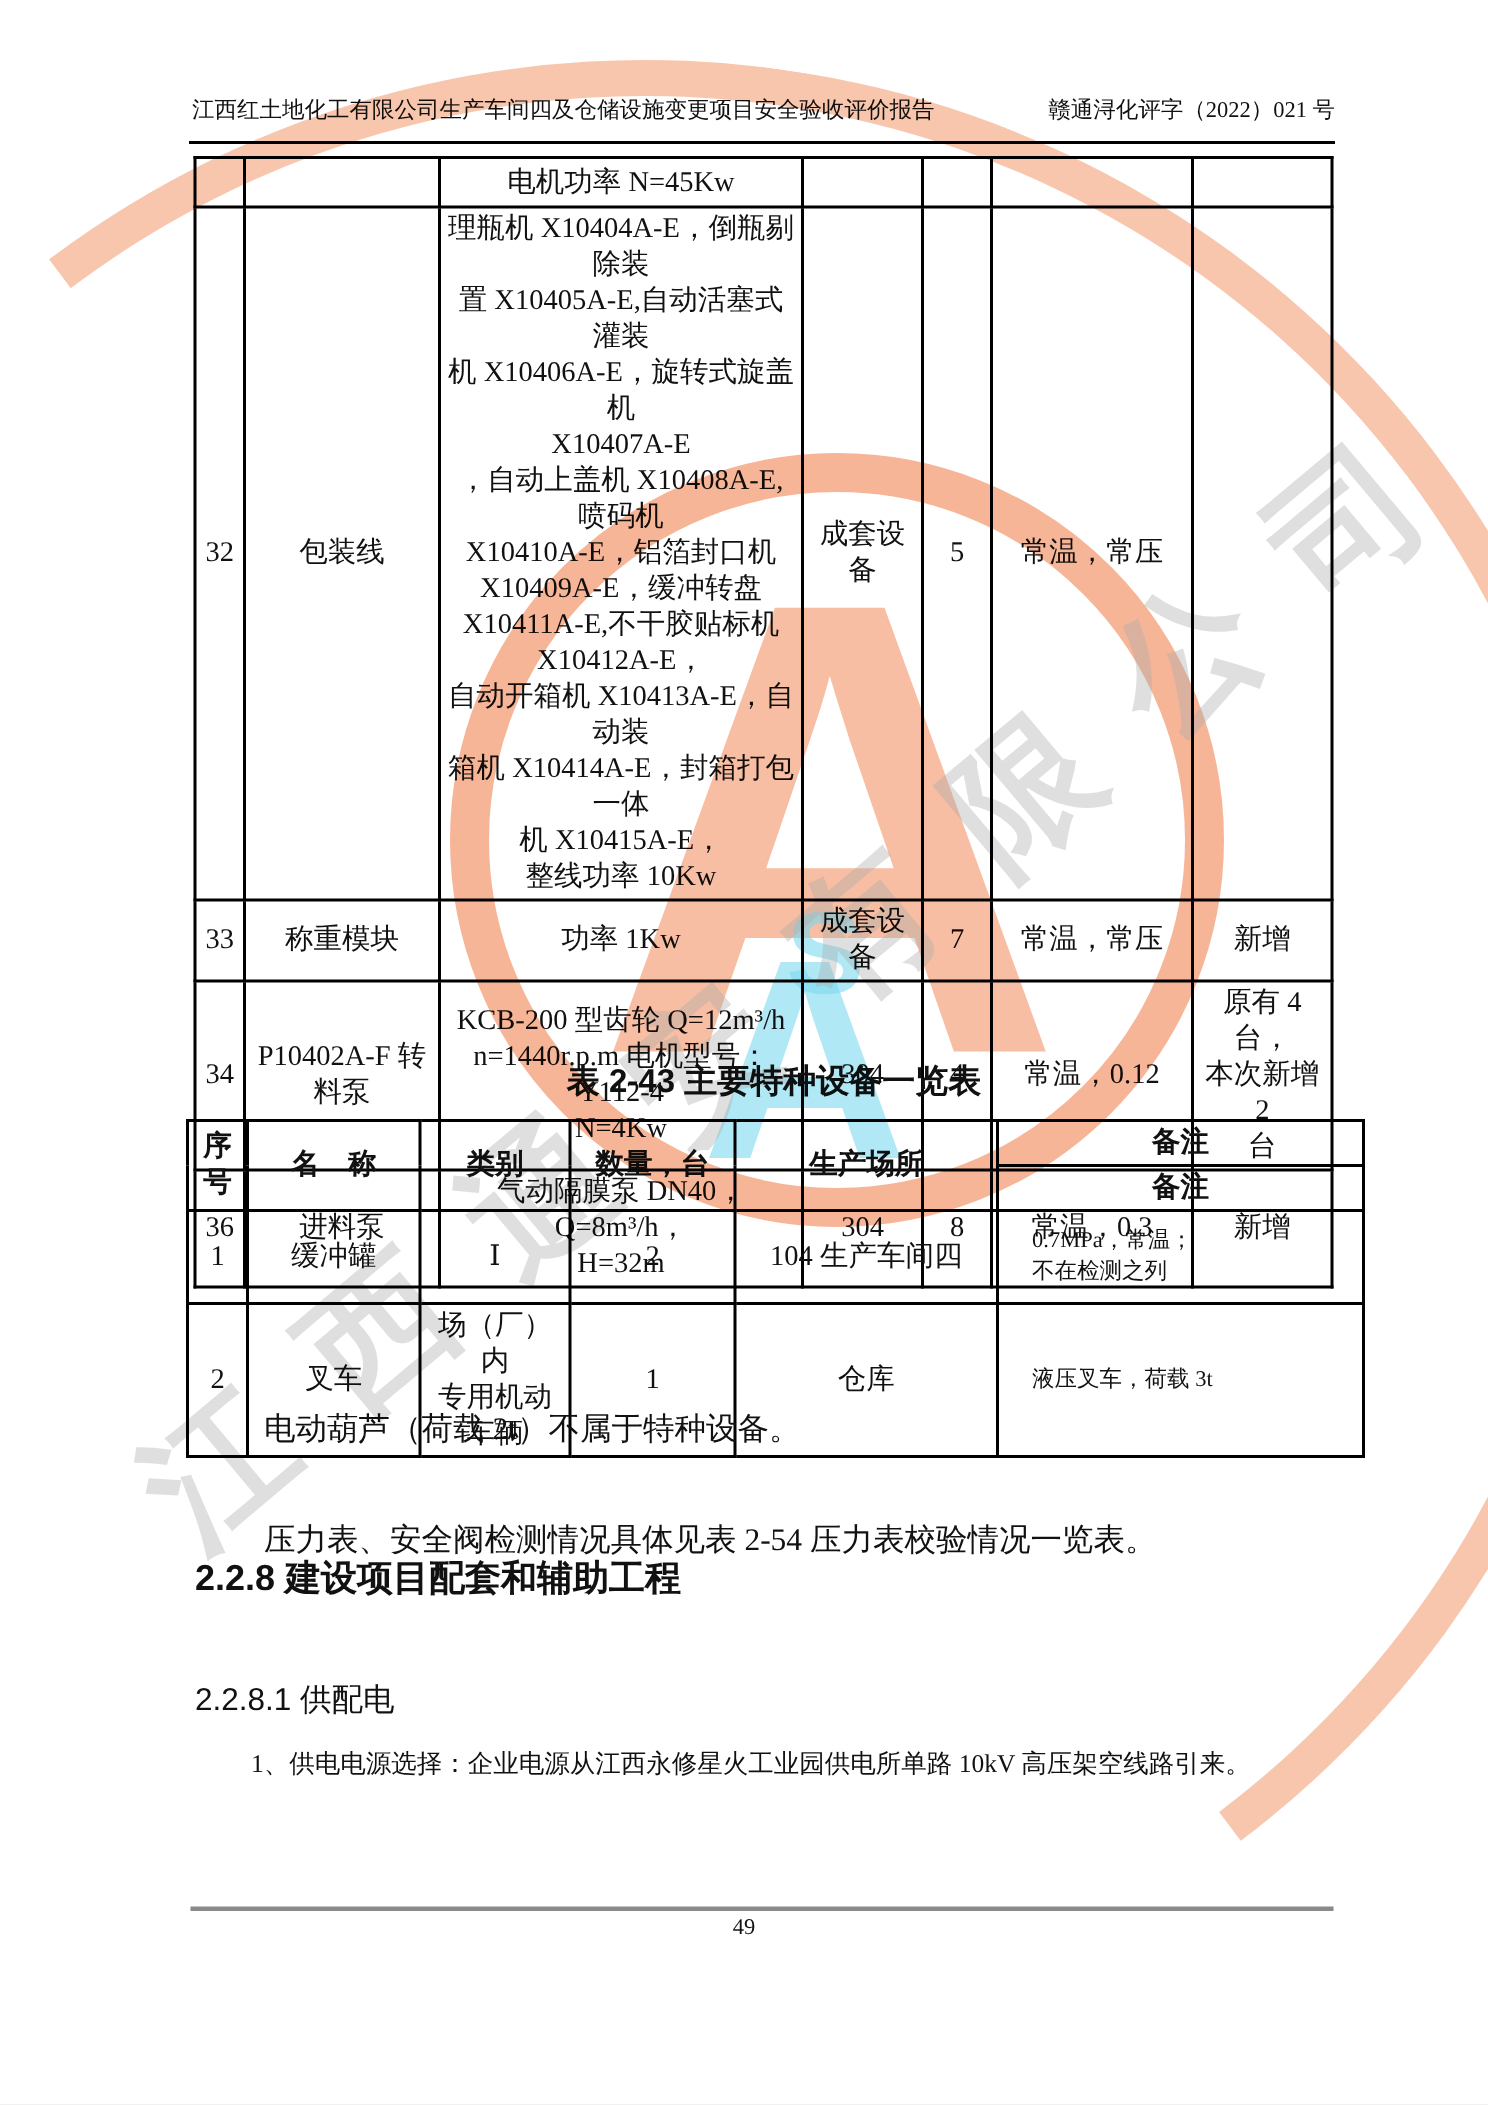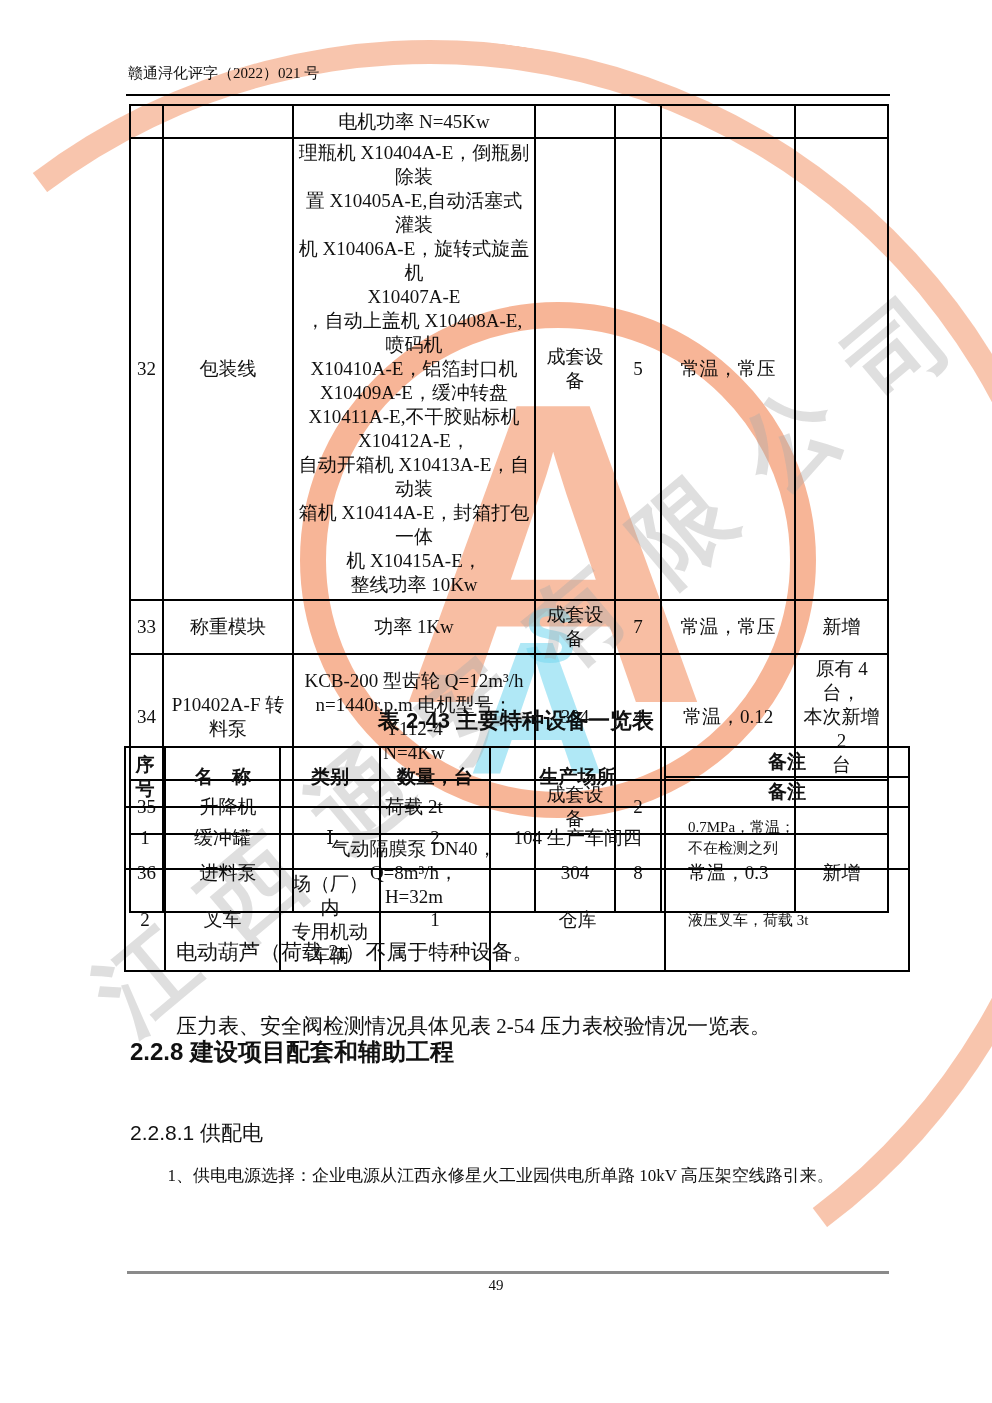--- a/index.html
+++ b/index.html
@@ -66,20 +66,21 @@
     font-size:96px; line-height:96px; letter-spacing:44px;
     color:rgba(171,171,171,0.38); white-space:nowrap; }
 </style>
 </head>
 <body>
 
 <div class="page">
   <div class="content">
 
     <div class="hdr">
+      <span>江西红土地化工有限公司生产车间四及仓储设施变更项目安全验收评价报告</span>
       <span>赣通浔化评字（2022）021 号</span>
     </div>
     <div class="hdr-line"></div>
 
     <table class="t1">
       <colgroup>
         <col style="width:33px">
           <col style="width:130px">
           <col style="width:242px">
         <col style="width:80px">
@@ -132,29 +133,20 @@
         <td>P10402A-F 转料泵</td>
         <td>KCB-200 型齿轮  Q=12m³/h
 n=1440r.p.m   电机型号：Y112-4
 N=4Kw</td>
         <td>304</td>
         <td>4</td>
         <td>常温，0.12</td>
         <td>原有 4 台，
 本次新增 2
 台</td>
-      </tr>
-      <tr>
-        <td style="height:33px">35</td>
-        <td>升降机</td>
-        <td>荷载 2t</td>
-        <td>成套设备</td>
-        <td>2</td>
-        <td></td>
-        <td></td>
       </tr>
       <tr>
         <td style="height:50px">36</td>
         <td>进料泵</td>
         <td>气动隔膜泵 DN40，Q=8m³/h，
 H=32m</td>
         <td>304</td>
         <td>8</td>
         <td>常温，0.3</td>
         <td>新增</td>

